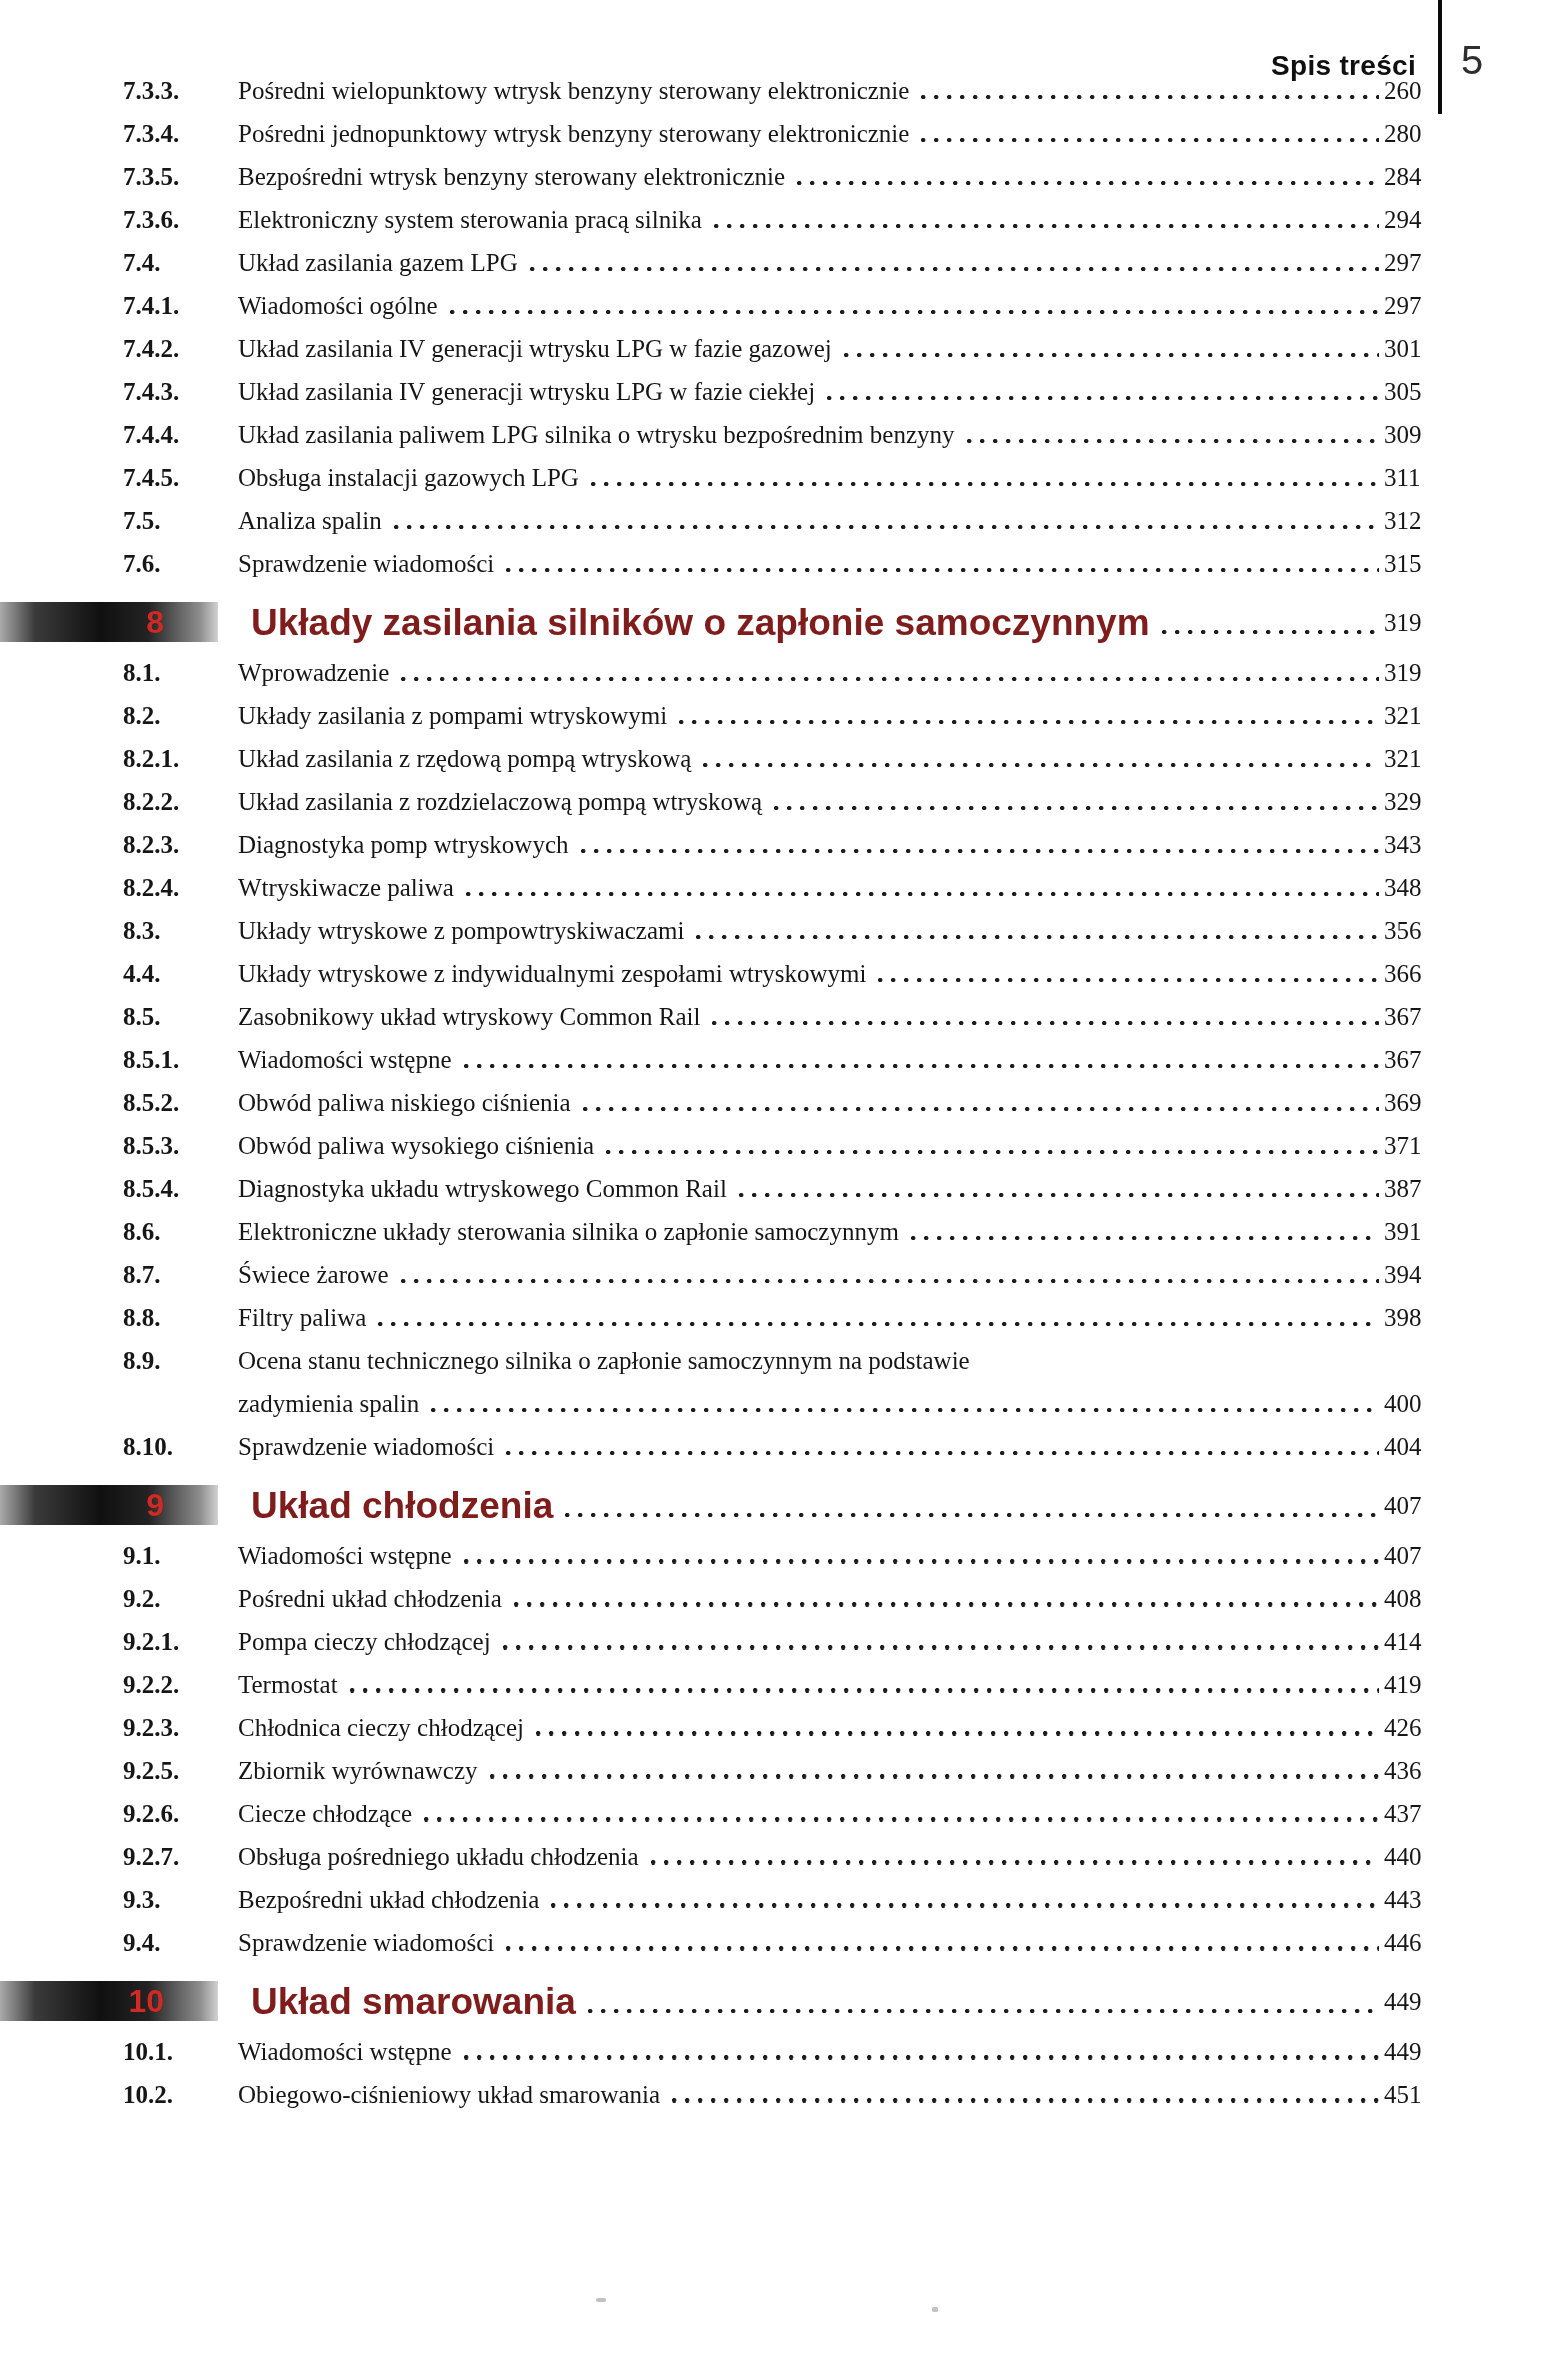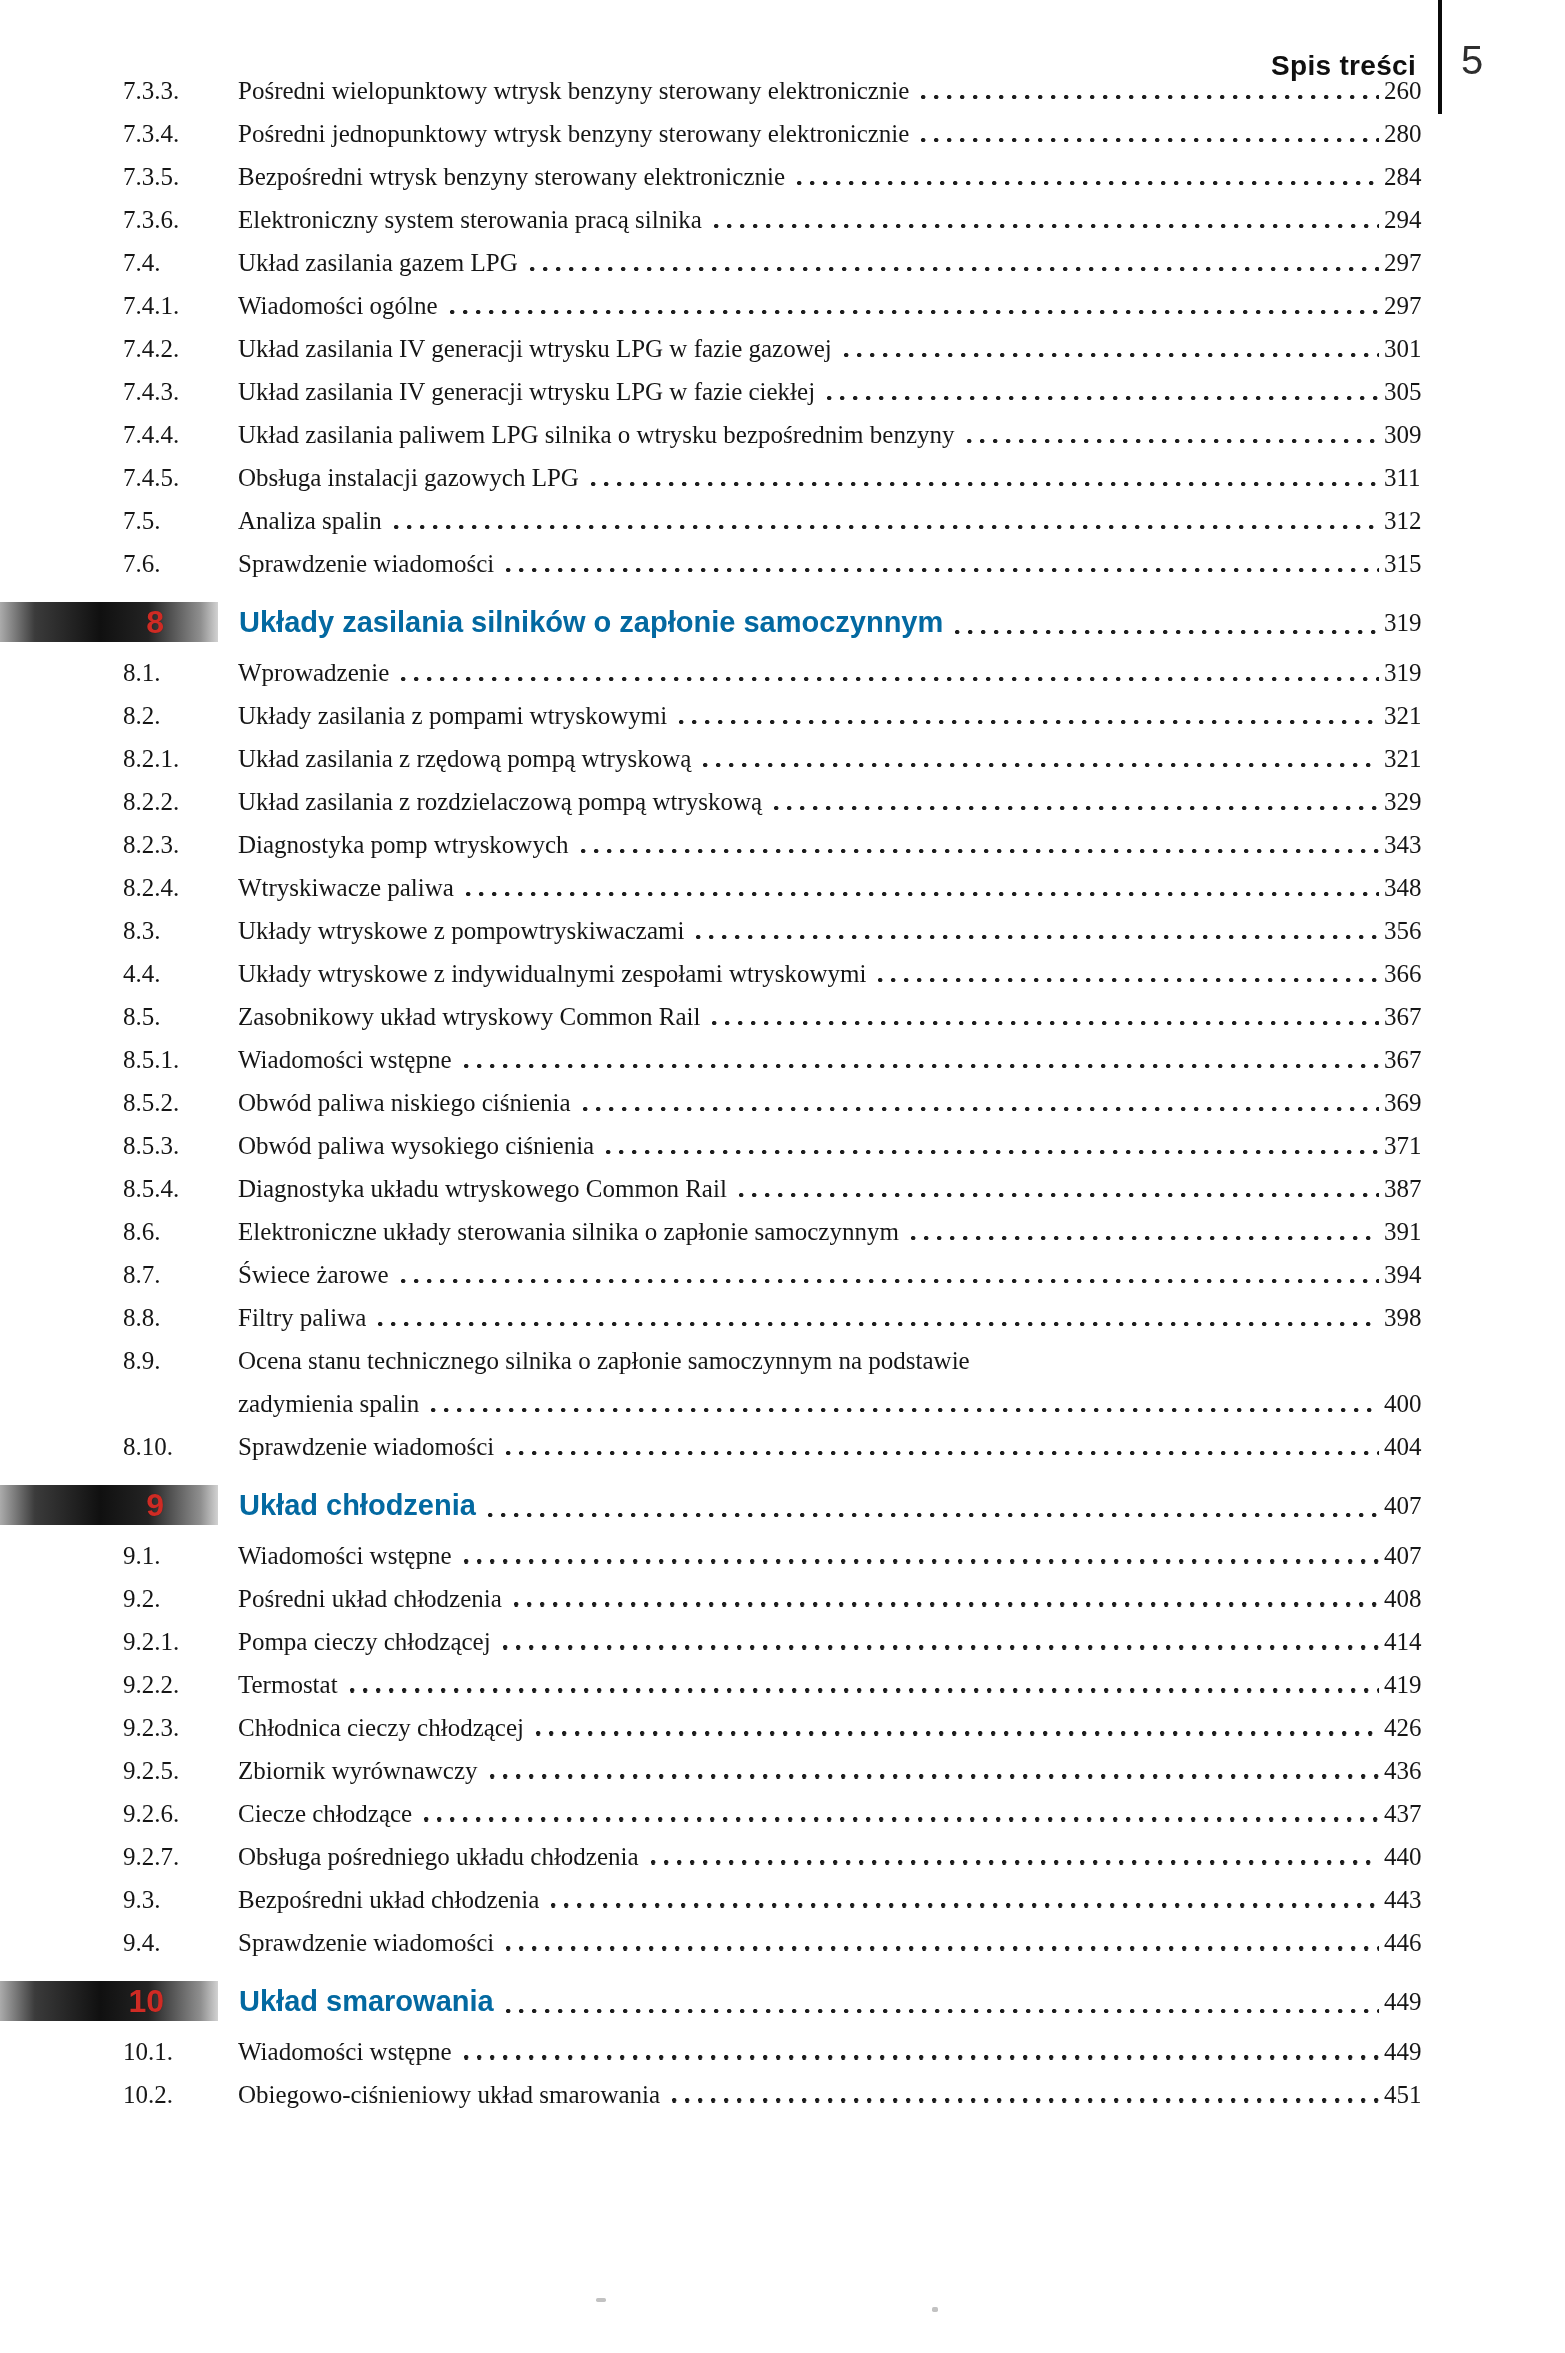--- a/index.html
+++ b/index.html
@@ -34,21 +34,21 @@
   
   .toc { position:absolute; top:69px; left:0; right:0; }
 
   .row {
     display:flex; align-items:baseline;
     height:43px;
     padding-left:123px; padding-right:127px;
     font-size:25px;
     line-height:43px;
   }
-  .num  { flex:none; width:115px; }
+  .num  { flex:none; width:115px;font-weight:bold; }
   .title{ flex:none; white-space:nowrap; }
   .dots {
     flex:1 1 auto; min-width:24px;
     height:4.3px;
     margin:0 5.2px 0 12px;
     background-image: radial-gradient(circle at 2.2px 2.2px, #1d1d1d 1.9px, rgba(0,0,0,0) 2.6px);
     background-size:13px 4.3px;
     background-repeat:repeat-x;
     background-position:left bottom;
   }
@@ -69,23 +69,23 @@
     background:linear-gradient(90deg,#ababab 0%, #3b3b3b 16%, #101010 46%, #232323 68%, #8f8f8f 92%, #d2d2d2 100%);
   }
   .chapter-num {
     font-family:"Liberation Sans", sans-serif;
     font-weight:bold; font-size:32px;
     color:#cf2b24;
     text-shadow:0 0 0.9px rgba(0,0,0,0.35);
   }
   .ctitle {
     font-family:"Liberation Sans", sans-serif;
-    font-weight:bold; font-size:29px;
-    margin-left:21px; white-space:nowrap;
-    color:#0369a1;
+    font-weight:bold; font-size:37px;
+    margin-left:33px; white-space:nowrap;
+    color:#7f1d1d;
   }
   .row.chapter .dots { align-self:flex-end; margin-bottom:14px; }
 
   
   .artifact { position:absolute; background:#c2c2c2; border-radius:1.7px; }
 </style>
 </head>
 <body>
 
 <div class="header-line"></div>

